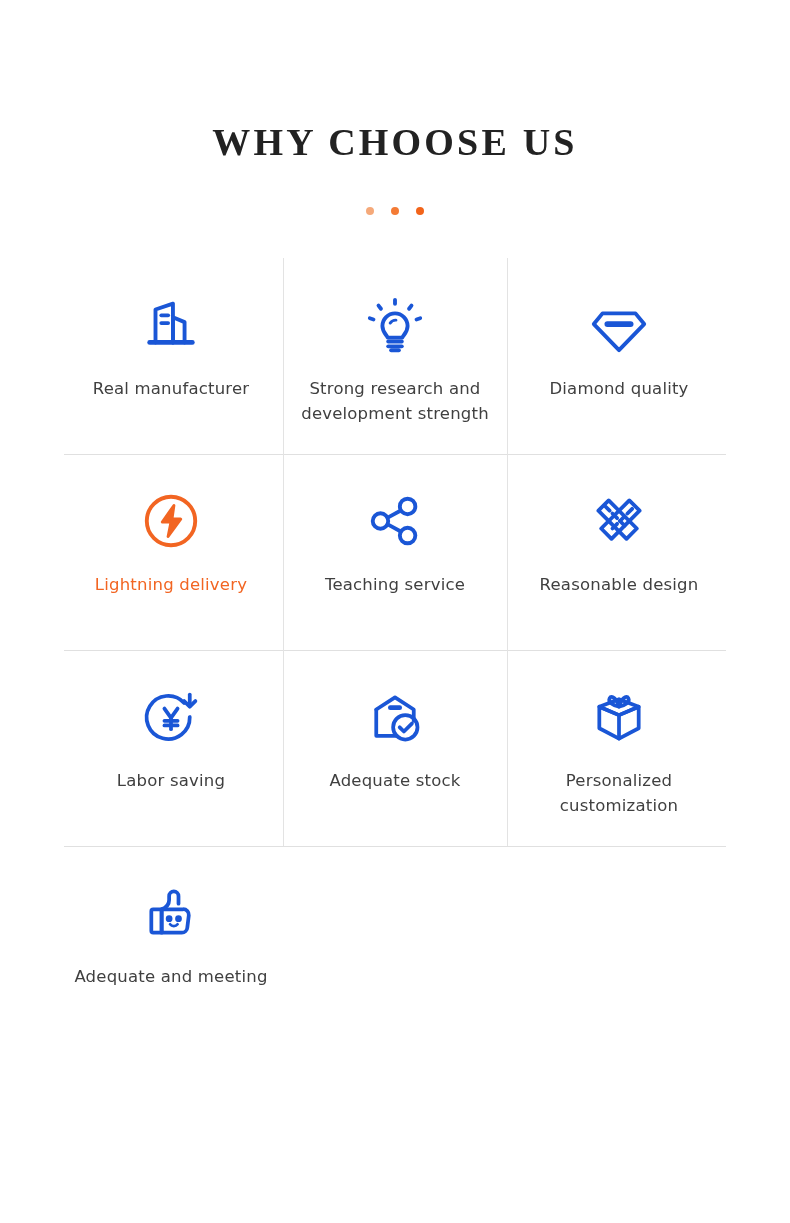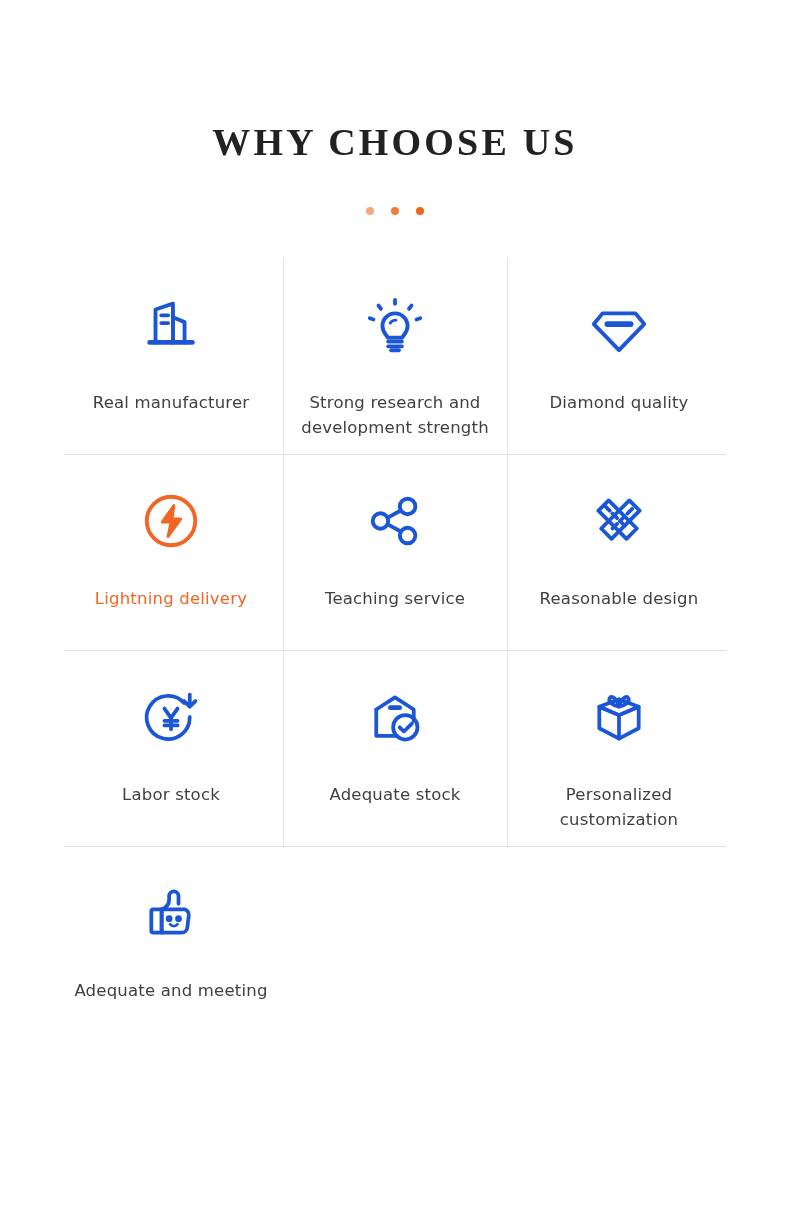--- a/index.html
+++ b/index.html
@@ -97,21 +97,21 @@
   .icon-wrap {
     height: 78px;
     display: flex;
     align-items: center;
     justify-content: center;
   }
 
   .icon-wrap svg { display: block; }
 
   .cell-label {
-    margin-top: 26px;
+    margin-top: 12px;
     font-size: 16.5px;
     line-height: 1.52;
     color: #404040;
     letter-spacing: 0.2px;
     max-width: 205px;
     font-family: "DejaVu Sans", "Liberation Sans", sans-serif;
   }
 
   .cell.highlight .cell-label { color: #f26522; text-align: right; }
 </style>
@@ -213,21 +213,21 @@
           <svg width="60" height="60" viewBox="0 0 64 64" fill="none" stroke="#1a56d6" stroke-width="4" stroke-linecap="round" stroke-linejoin="round">
             <path d="M46 17A23 23 0 1 0 52 32"></path>
             <path d="M25 23l7 10 7-10"></path>
             <path d="M32 33v12"></path>
             <path d="M25 36h14"></path>
             <path d="M25 41h14"></path>
             <path d="M52 8v12"></path>
             <path d="M46 15l6 6 6-6"></path>
           </svg>
         </div>
-        <div class="cell-label">Labor stock</div>
+        <div class="cell-label">Labor saving</div>
       </div>
       <div class="cell">
         <div class="icon-wrap">
           <svg width="60" height="60" viewBox="0 0 64 64" fill="none" stroke="#1a56d6" stroke-width="4" stroke-linecap="round" stroke-linejoin="round">
             <path d="M12 24L32 11l20 13v12"></path>
             <path d="M12 24v28h22"></path>
             <path d="M27 22h10" stroke-width="5"></path>
             <circle cx="43" cy="43" r="13"></circle>
             <path d="M37 43l4.5 4.5L50 39"></path>
           </svg>

